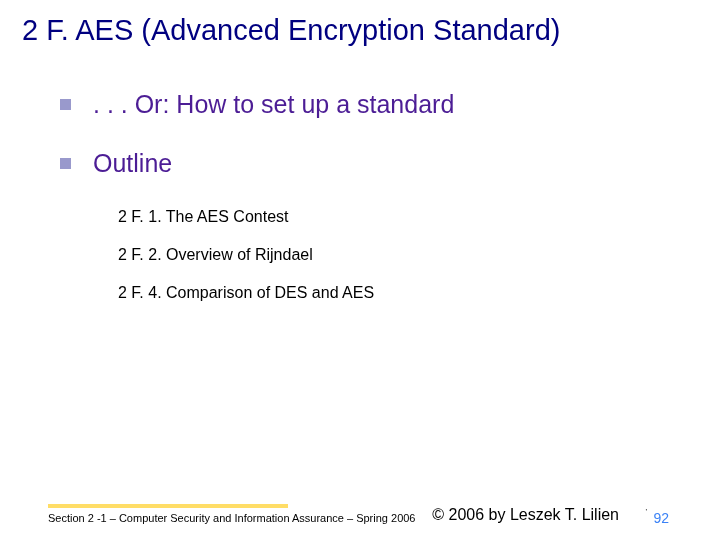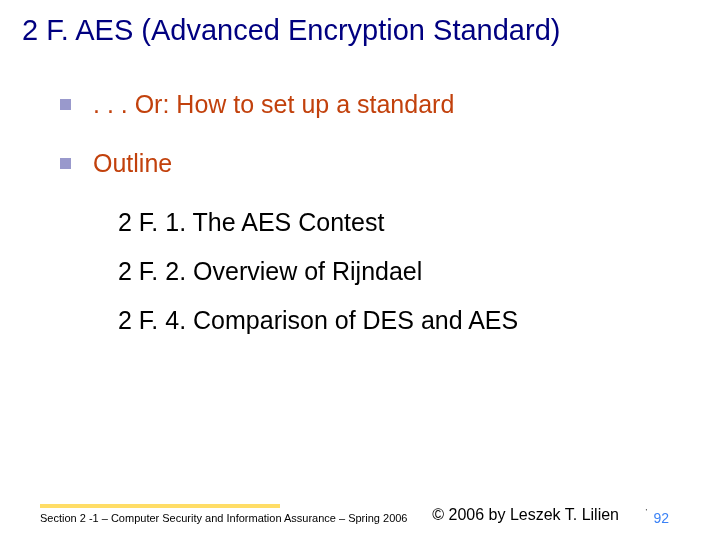--- a/index.html
+++ b/index.html
@@ -40,34 +40,34 @@
   }
   .bullet-square {
     width: 11px;
     height: 11px;
     background: #9999cc;
     flex: 0 0 auto;
     margin-right: 22px;
   }
   .bullet-text {
     font-size: 25px;
-    color: #c2410c;
+    color: #4c1d95;
   }
   .outline-list {
     margin-left: 58px;
     margin-top: 10px;
   }
   .outline-item {
-    font-size: 25px;
+    font-size: 16px;
     color: #000;
     margin-bottom: 20px;
   }
   .footer {
     position: absolute;
-    left: 0;
+    left: 8px;
     right: 0;
     bottom: 10px;
     height: 20px;
   }
   .footer-bar {
     position: absolute;
     left: 40px;
     bottom: 22px;
     width: 240px;
     height: 4px;

